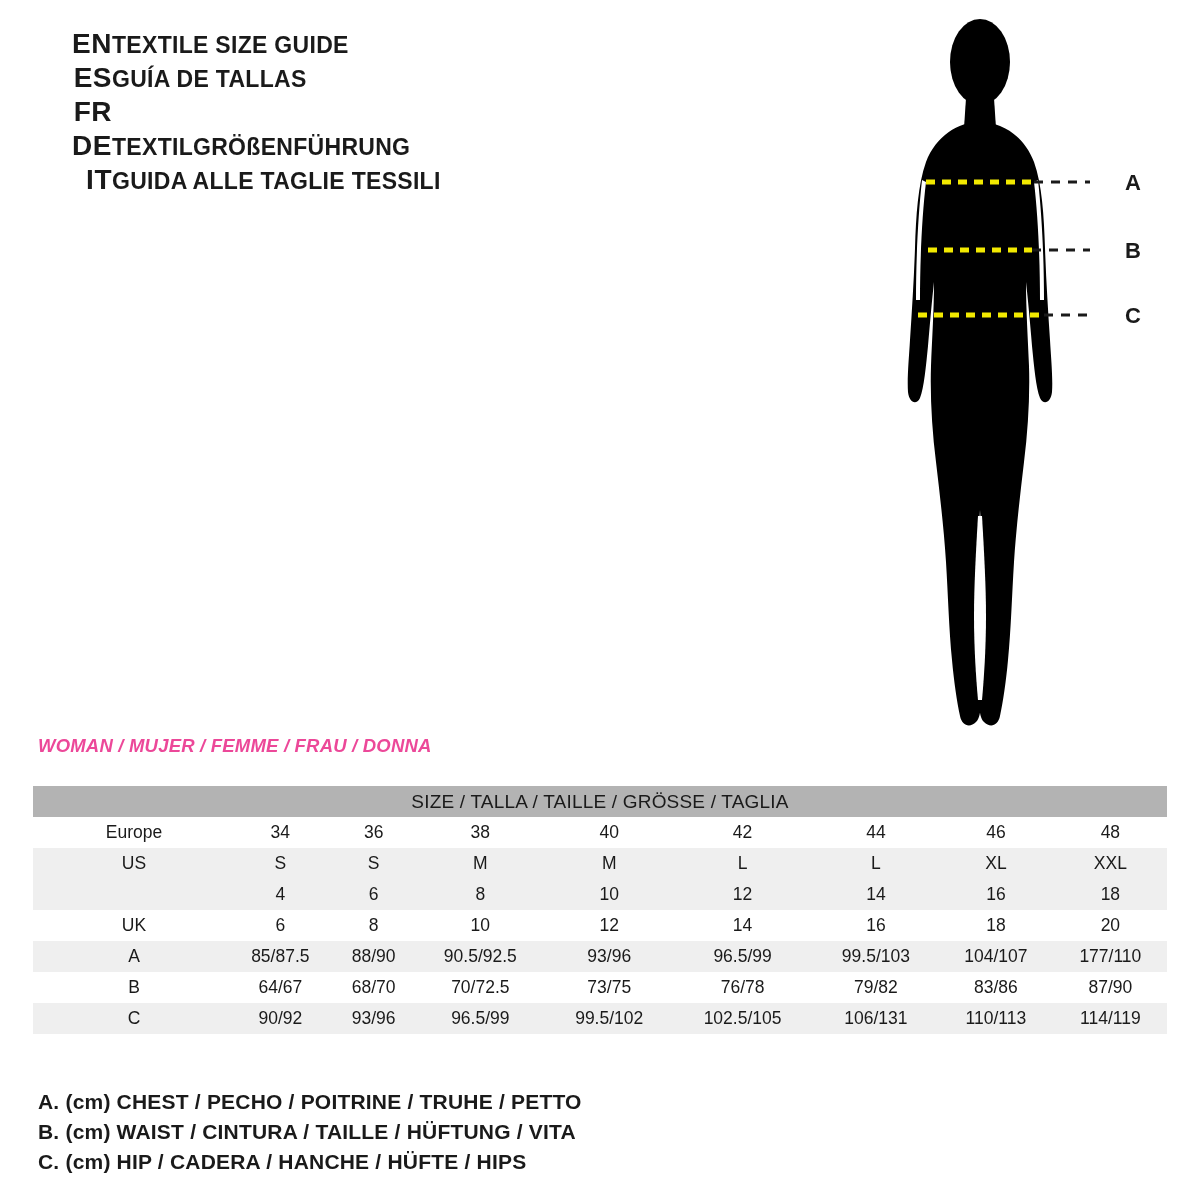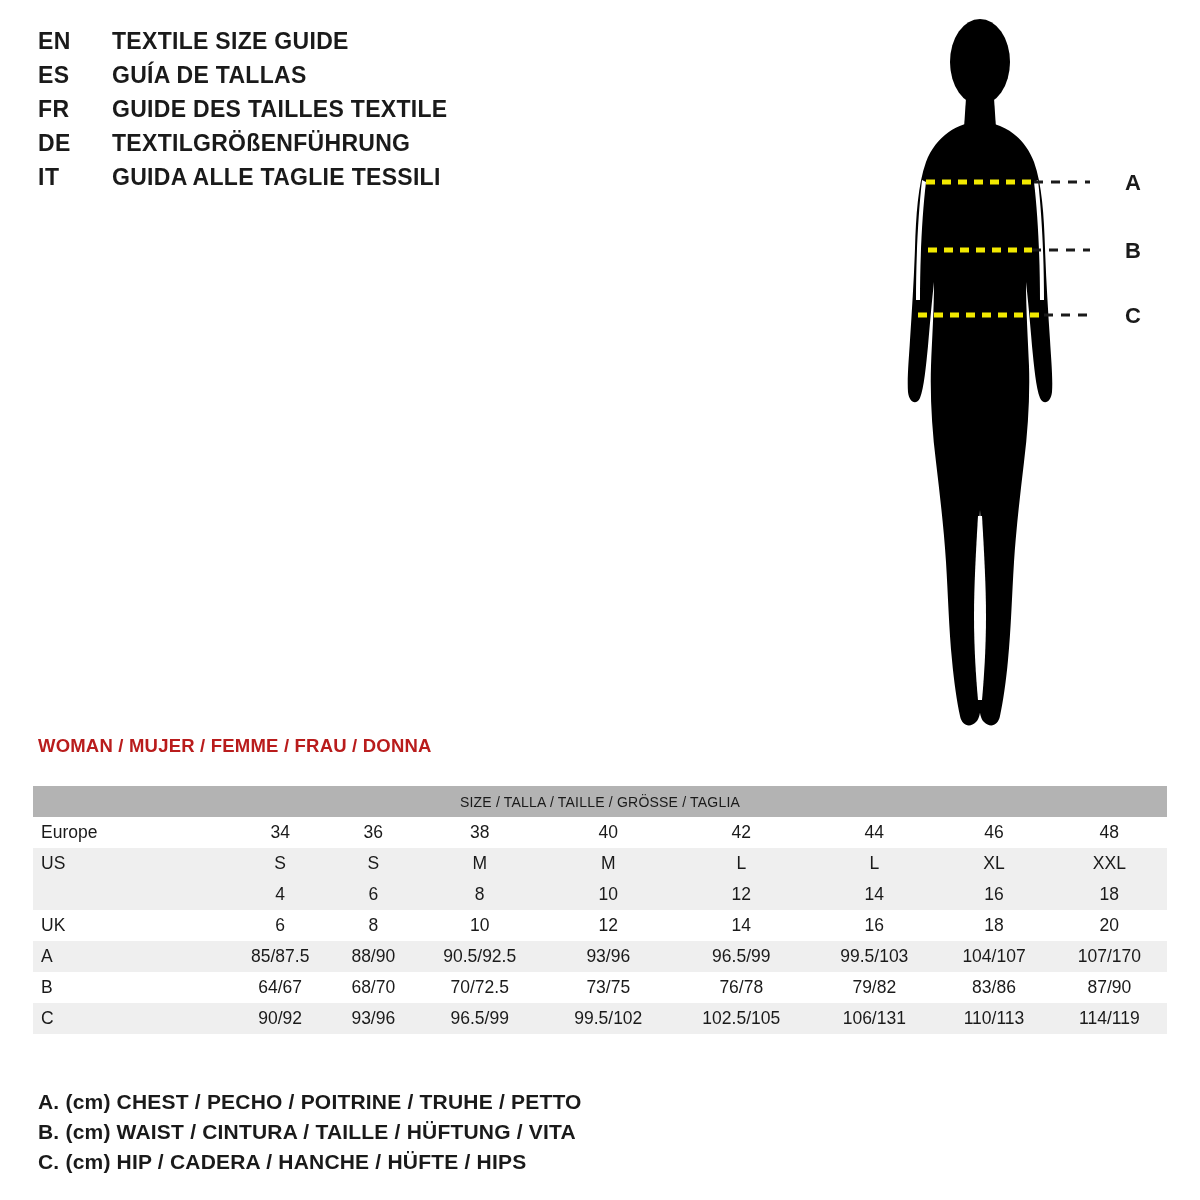--- a/index.html
+++ b/index.html
@@ -23,24 +23,25 @@
     top: 28px;
     width: 560px;
   }
   .lang-row {
     display: flex;
     align-items: baseline;
     height: 34px;
   }
   .lang-code {
     width: 74px;
-    font-size: 23px;
+    font-size: 28px;
     font-weight: bold;
     letter-spacing: 0.5px;
     color: #1a1a1a;
+    text-align: right;
   }
   .lang-title {
     font-size: 23px;
     font-weight: bold;
     letter-spacing: 0.3px;
     color: #1a1a1a;
     white-space: nowrap;
   }
 
   
@@ -66,52 +67,53 @@
   }
 
   
   #woman-caption {
     position: absolute;
     left: 38px;
     top: 735px;
     font-size: 18.5px;
     font-weight: bold;
     letter-spacing: 0.2px;
-    color: #b91c1c;
+    color: #ec4899;
+    font-style: italic;
   }
 
   
   #size-table {
     position: absolute;
     left: 33px;
     top: 786px;
     width: 1134px;
     border-collapse: collapse;
     font-size: 17.5px;
     color: #1a1a1a;
   }
   #size-table td, #size-table th {
     padding: 0;
     height: 31px;
     font-weight: normal;
     text-align: center;
     vertical-align: middle;
   }
   #size-table .rowlabel {
-    text-align: left;
+    text-align: center;
     padding-left: 8px;
     width: 186px;
   }
   .row-head {
     background: #b3b3b3;
   }
   .row-head td {
     text-align: left;
     padding-left: 8px;
-    font-size: 14px;
+    font-size: 19px;
     font-weight: normal;
     letter-spacing: 0.2px;
   }
   .row-alt {
     background: #efefef;
   }
   .row-plain {
     background: #ffffff;
   }
 
@@ -137,21 +139,20 @@
   <div class="lang-row">
     <span class="lang-code">EN</span>
     <span class="lang-title">TEXTILE SIZE GUIDE</span>
   </div>
   <div class="lang-row">
     <span class="lang-code">ES</span>
     <span class="lang-title">GUÍA DE TALLAS</span>
   </div>
   <div class="lang-row">
     <span class="lang-code">FR</span>
-    <span class="lang-title">GUIDE DES TAILLES TEXTILE</span>
   </div>
   <div class="lang-row">
     <span class="lang-code">DE</span>
     <span class="lang-title">TEXTILGRÖßENFÜHRUNG</span>
   </div>
   <div class="lang-row">
     <span class="lang-code">IT</span>
     <span class="lang-title">GUIDA ALLE TAGLIE TESSILI</span>
   </div>
 </div>
@@ -277,21 +278,21 @@
 
     <tr class="row-alt">
       <td class="rowlabel">A</td>
       <td>85/87.5</td>
       <td>88/90</td>
       <td>90.5/92.5</td>
       <td>93/96</td>
       <td>96.5/99</td>
       <td>99.5/103</td>
       <td>104/107</td>
-      <td>107/170</td>
+      <td>177/110</td>
     </tr>
 
     <tr class="row-plain">
       <td class="rowlabel">B</td>
       <td>64/67</td>
       <td>68/70</td>
       <td>70/72.5</td>
       <td>73/75</td>
       <td>76/78</td>
       <td>79/82</td>

